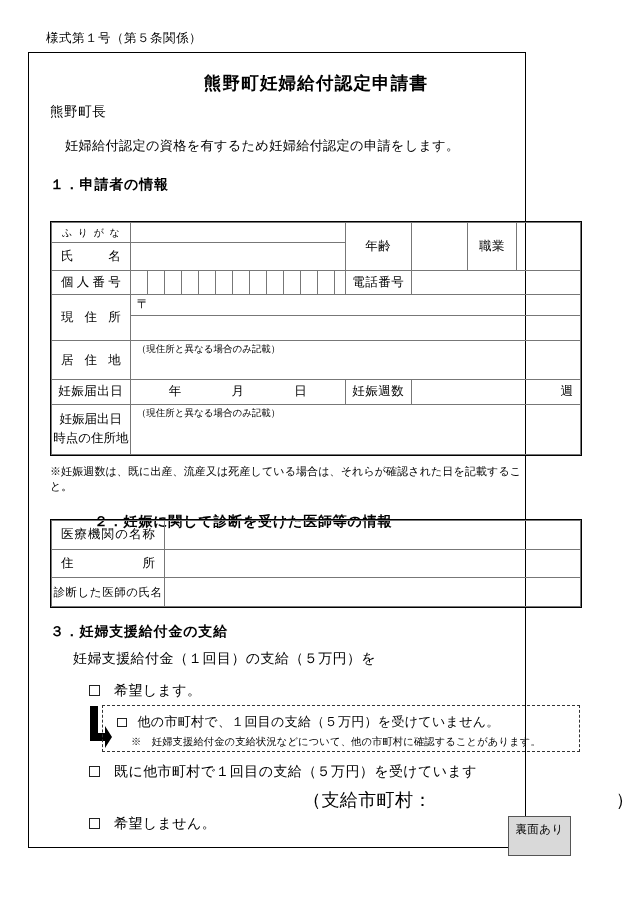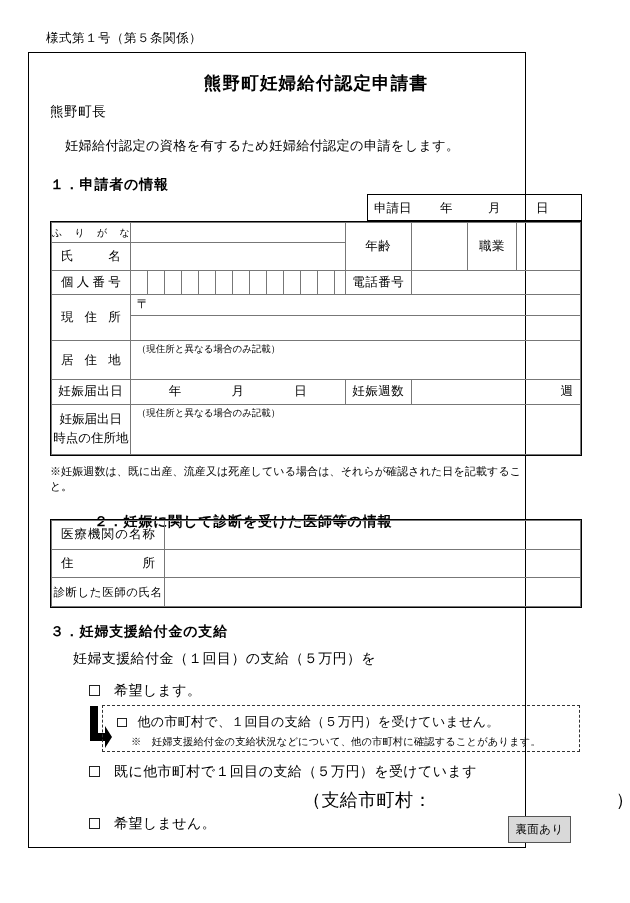--- a/index.html
+++ b/index.html
@@ -129,21 +129,21 @@
   .lbl-spread {
     text-align: justify;
     text-align-last: justify;
     padding: 0 9px !important;
     letter-spacing: 0;
   }
   .furigana-cell {
     font-size: 10px;
     text-align: justify;
     text-align-last: justify;
-    padding: 0 0 !important;
+    padding: 0 10px !important;
   }
   .dashed-bottom { border-bottom: 1px dashed #999 !important; }
   .note-small {
     font-size: 9.5px;
     padding-left: 6px !important;
     vertical-align: top !important;
     padding-top: 2px !important;
     letter-spacing: 0;
   }
   .postal { padding-left: 6px !important; vertical-align: top !important; padding-top: 1px !important; }
@@ -243,21 +243,21 @@
     width: 26px;
     height: 42px;
   }
 
   
   .back-badge {
     position: absolute;
     left: 508px;
     top: 816px;
     width: 63px;
-    height: 27px;
+    height: 40px;
     background: #d9d9d9;
     border: 1.2px solid #555;
     box-sizing: border-box;
     font-size: 11.5px;
     letter-spacing: 0.4px;
     text-align: center;
     line-height: 25px;
   }
 </style>
 </head>
@@ -268,28 +268,20 @@
 <div class="page-frame">
 
   <div class="doc-title">熊野町妊婦給付認定申請書</div>
 
   <div class="addressee">熊野町長</div>
 
   <div class="lead-text">妊婦給付認定の資格を有するため妊婦給付認定の申請をします。</div>
 
   <div class="sec-head sec1">１．申請者の情報</div>
 
-  <div class="apply-date-box">
-    <div class="cell-inner">
-      <span class="lbl">申請日</span>
-      <span class="y">年</span>
-      <span class="m">月</span>
-      <span class="d">日</span>
-    </div>
-  </div>
 
   <div class="grid-wrap" style="left:21px; top:168px; width:532px; height:235px;">
     <table class="grid tbl-applicant" style="height:100%;">
       <colgroup>
         <col style="width:74px">
         <col style="width:16px">
           <col style="width:16px">
           <col style="width:16px">
           <col style="width:16px">
         <col style="width:16px">

